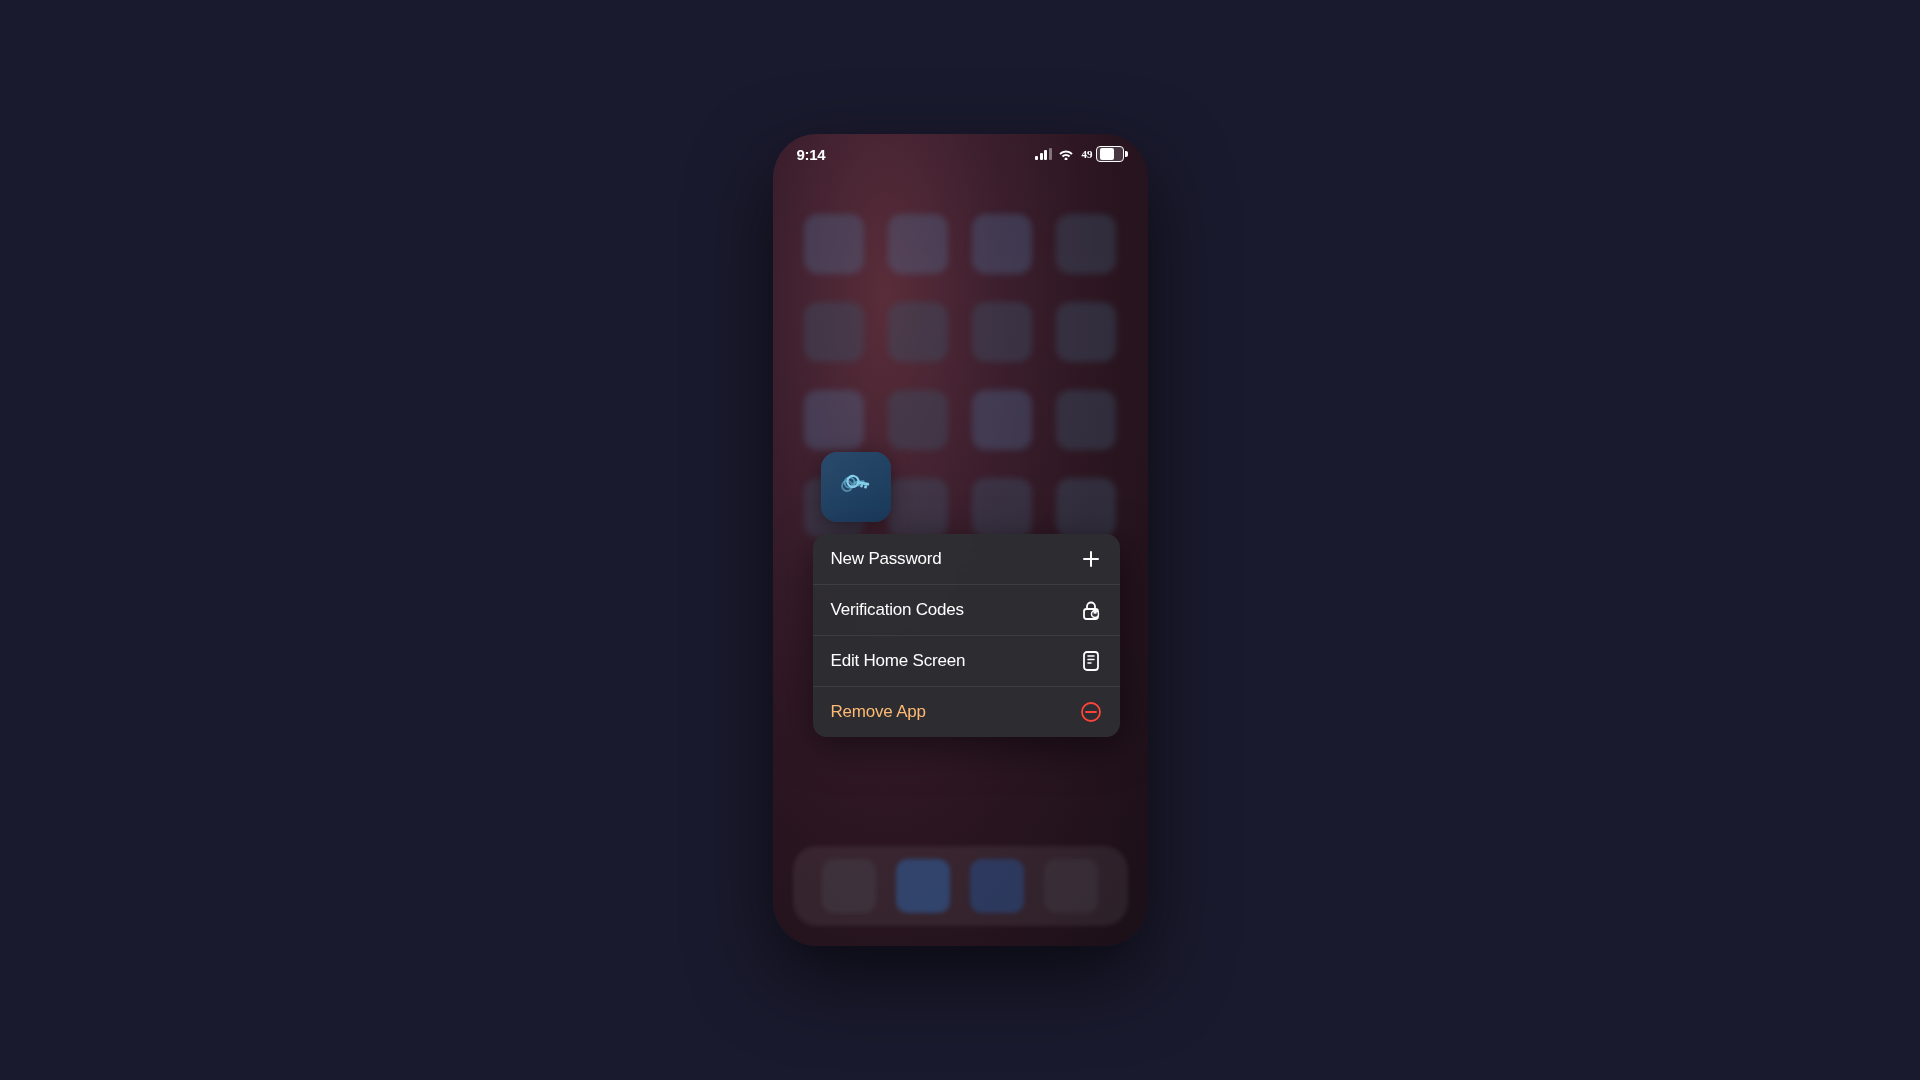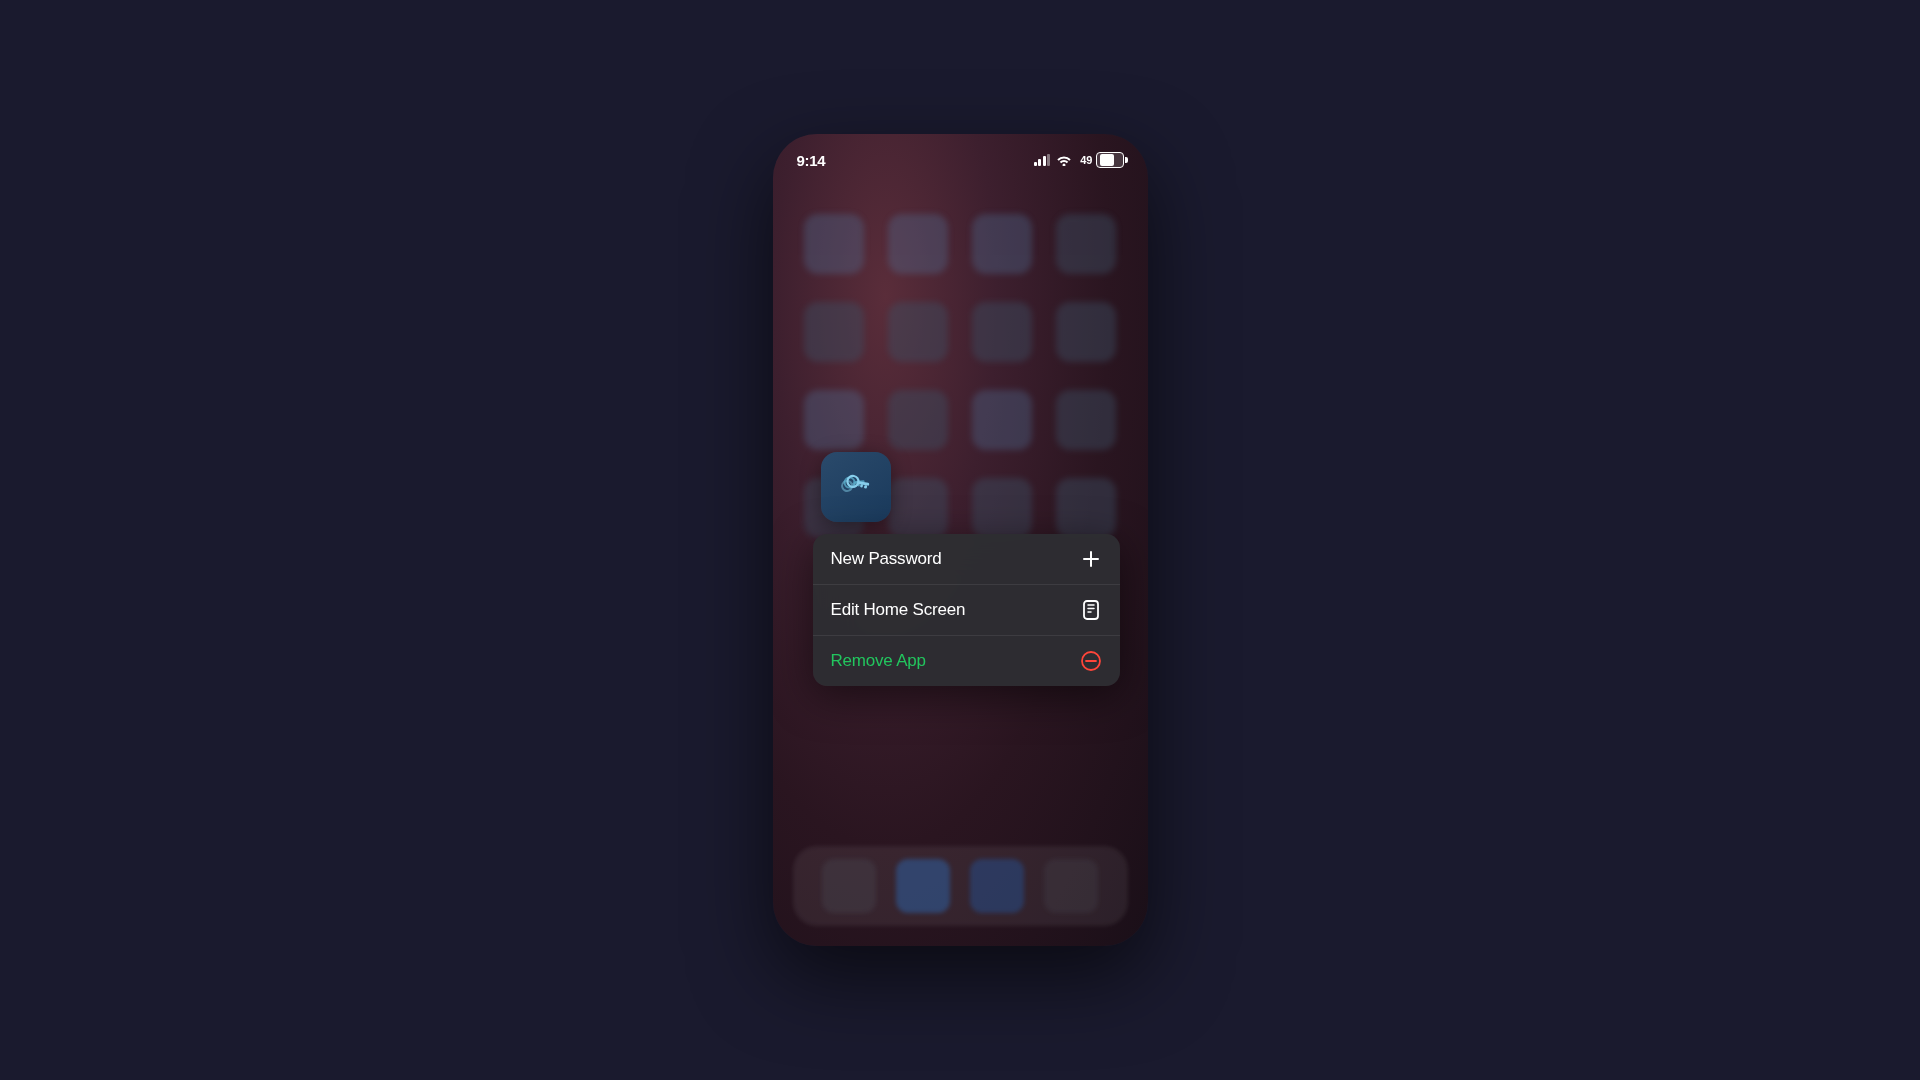--- a/index.html
+++ b/index.html
@@ -57,42 +57,43 @@
       background: rgba(60, 80, 100, 0.6);
     }
 
     .app-icon-blur.medium {
       background: rgba(80, 120, 160, 0.45);
     }
 
     
     .status-bar {
       position: absolute;
-      top: 4px;
+      top: 12px;
       left: 0;
       right: 0;
       height: 44px;
       display: flex;
-      align-items: center;
+      align-items: flex-start;
       justify-content: space-between;
       padding: 0 24px;
       z-index: 10;
     }
 
     .status-time {
       font-size: 15px;
       font-weight: 600;
       color: #fff;
       letter-spacing: -0.3px;
     }
 
     .status-icons {
       display: flex;
       align-items: center;
       gap: 6px;
+      font-family: Liberation Serif, serif;
     }
 
     .signal-bars {
       display: flex;
       align-items: flex-end;
       gap: 1.5px;
       height: 12px;
     }
 
     .signal-bar {
@@ -192,21 +193,21 @@
     }
 
     .menu-item-label {
       font-size: 17px;
       font-weight: 400;
       color: #fff;
       letter-spacing: -0.2px;
     }
 
     .menu-item-label.destructive {
-      color: #22c55e;
+      color: #fdba74;
     }
 
     .menu-item-icon {
       width: 22px;
       height: 22px;
       display: flex;
       align-items: center;
       justify-content: center;
       color: #fff;
       font-size: 18px;
@@ -343,20 +344,31 @@
       <span class="menu-item-label">New Password</span>
       <div class="menu-item-icon">
         <svg width="18" height="18" viewBox="0 0 18 18" fill="none">
           <line x1="9" y1="2" x2="9" y2="16" stroke="white" stroke-width="2" stroke-linecap="round"></line>
           <line x1="2" y1="9" x2="16" y2="9" stroke="white" stroke-width="2" stroke-linecap="round"></line>
         </svg>
       </div>
     </div>
 
 
+    <div class="menu-item">
+      <span class="menu-item-label">Verification Codes</span>
+      <div class="menu-item-icon">
+        <svg width="18" height="20" viewBox="0 0 18 20" fill="none">
+          <rect x="2" y="9" width="14" height="10" rx="2.5" stroke="white" stroke-width="1.8"></rect>
+          <path d="M5 9V6.5a4 4 0 0 1 8 0V9" stroke="white" stroke-width="1.8" stroke-linecap="round"></path>
+          <circle cx="13" cy="14" r="3.5" fill="#3a3a40" stroke="white" stroke-width="1.5"></circle>
+          <text x="13" y="18" text-anchor="middle" font-size="5" fill="white" dy="-4.5" font-weight="bold">✱</text>
+        </svg>
+      </div>
+    </div>
 
     <div class="menu-item">
       <span class="menu-item-label">Edit Home Screen</span>
       <div class="menu-item-icon">
         <svg width="16" height="20" viewBox="0 0 16 20" fill="none">
           <rect x="1" y="1" width="14" height="18" rx="3" stroke="white" stroke-width="1.8"></rect>
           <line x1="5" y1="5" x2="11" y2="5" stroke="white" stroke-width="1.5" stroke-linecap="round"></line>
           <line x1="5" y1="8.5" x2="11" y2="8.5" stroke="white" stroke-width="1.5" stroke-linecap="round"></line>
           <line x1="5" y1="12" x2="8" y2="12" stroke="white" stroke-width="1.5" stroke-linecap="round"></line>
         </svg>

